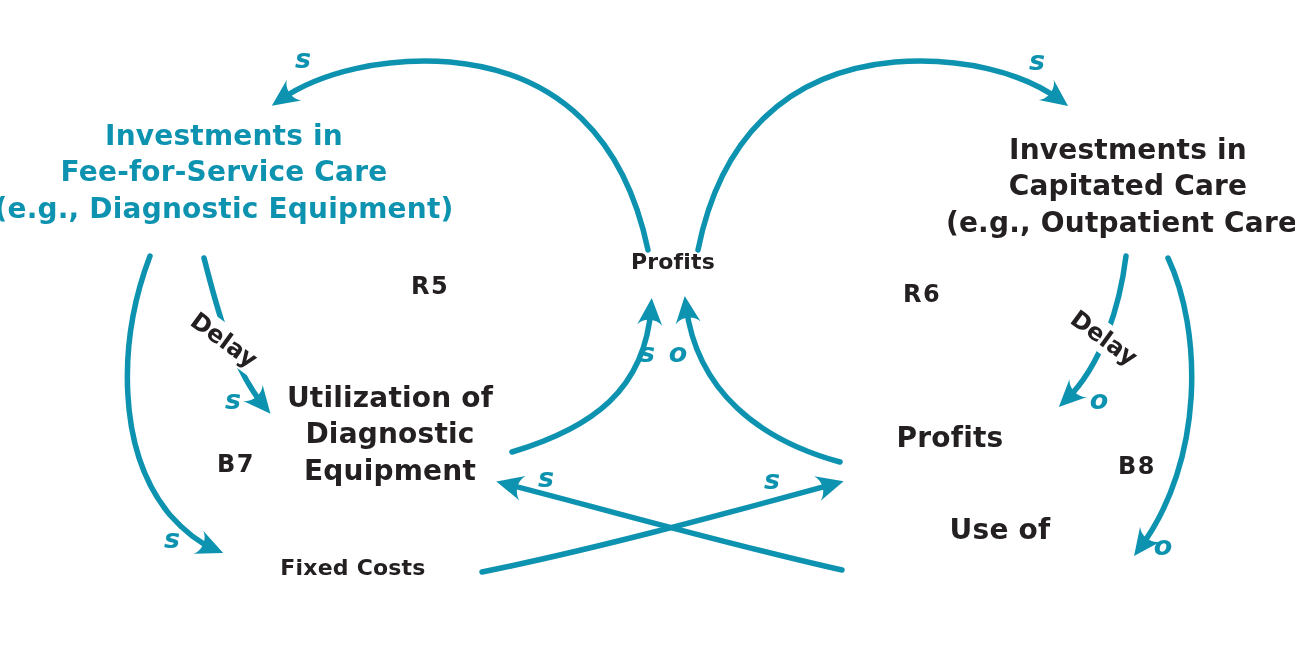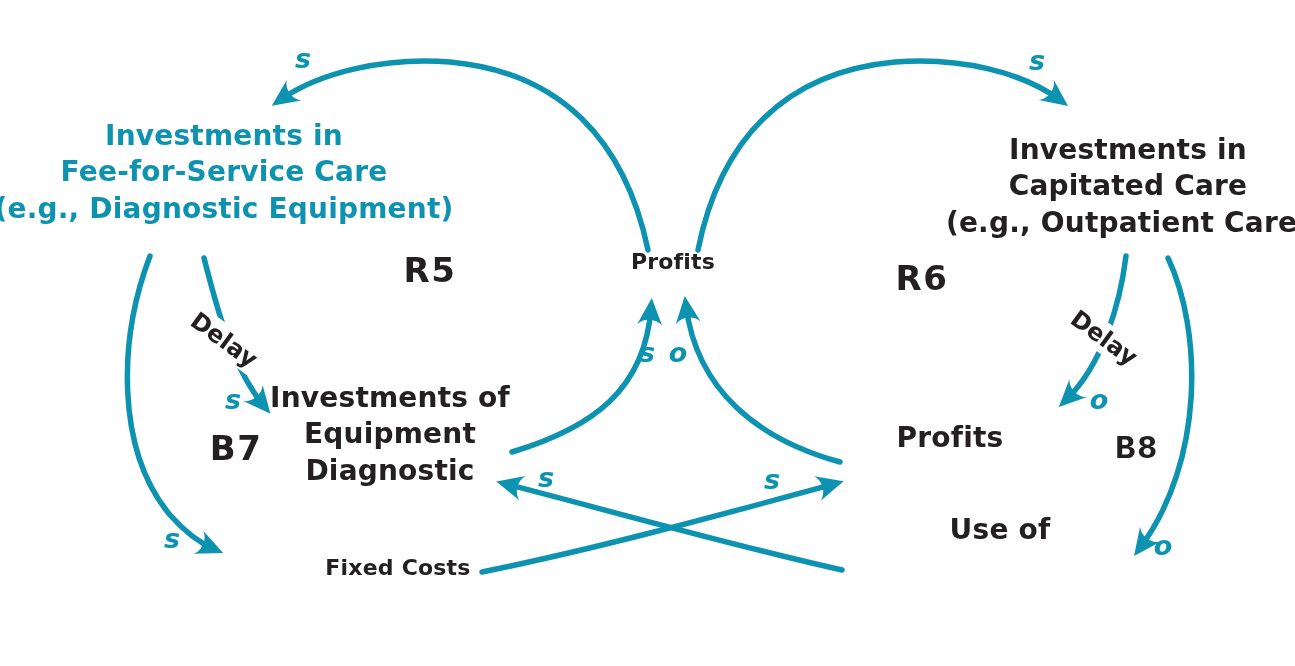--- a/index.html
+++ b/index.html
@@ -11,21 +11,21 @@
   .arrows { position:absolute; left:0; top:0; }
   .node {
     position:absolute; transform:translateX(-50%);
     text-align:center; color:#242021; font-weight:bold;
     font-size:28px; line-height:1.3; white-space:nowrap; letter-spacing:0.2px;
   }
   .node.teal { color:#0d93b0; }
   .node.big { font-size:22px; }
   .loop-label {
     position:absolute; transform:translateX(-50%);
-    font-size:34px; font-weight:bold; color:#242021; letter-spacing:1.5px;
+    font-size:24px; font-weight:bold; color:#242021; letter-spacing:1.5px;margin-top:22px;
   }
   .polarity {
     position:absolute; transform:translate(-50%,-50%);
     font-size:27px; font-weight:bold; font-style:italic; color:#0d93b0;
   }
   .delay {
     position:absolute; transform:translate(-50%,-50%) rotate(36deg);
     font-size:24px; font-weight:bold; color:#242021;
     background:#ffffff; padding:1px 5px; white-space:nowrap;
   }
@@ -65,41 +65,41 @@
     <div>Investments in</div>
     <div>Capitated Care</div>
     <div>(e.g., Outpatient Care)</div>
   </div>
 
   <div class="node big" style="left:673px; top:248px;">
     <div>Profits</div>
   </div>
 
   <div class="node" style="left:390px; top:380px;">
-    <div>Investments of</div>
+    <div>Utilization of</div>
+    <div>Diagnostic</div>
     <div>Equipment</div>
-    <div>Diagnostic</div>
   </div>
 
   <div class="node" style="left:950px; top:420px;">
     <div>Profits</div>
   </div>
 
-  <div class="node big" style="left:353px; top:554px;margin-left:45px;">
+  <div class="node big" style="left:353px; top:554px;">
     <div>Fixed Costs</div>
   </div>
 
   <div class="node" style="left:1000px; top:512px;">
     <div>Use of</div>
   </div>
 
   <div class="loop-label" style="left:430px; top:250px;">R5</div>
   <div class="loop-label" style="left:922px; top:258px;">R6</div>
   <div class="loop-label" style="left:236px; top:428px;">B7</div>
-  <div class="loop-label" style="left:1137px; top:430px;font-family:Liberation Mono, monospace;">B8</div>
+  <div class="loop-label" style="left:1137px; top:430px;">B8</div>
 
   <div class="delay" style="left:224px; top:340px;">Delay</div>
   <div class="delay" style="left:1104px; top:338px;">Delay</div>
 
   <div class="polarity" style="left:303px; top:58px;">s</div>
   <div class="polarity" style="left:1037px; top:60px;">s</div>
   <div class="polarity" style="left:233px; top:399px;">s</div>
   <div class="polarity" style="left:172px; top:538px;">s</div>
   <div class="polarity" style="left:647px; top:352px;">s</div>
   <div class="polarity" style="left:678px; top:352px;">o</div>

